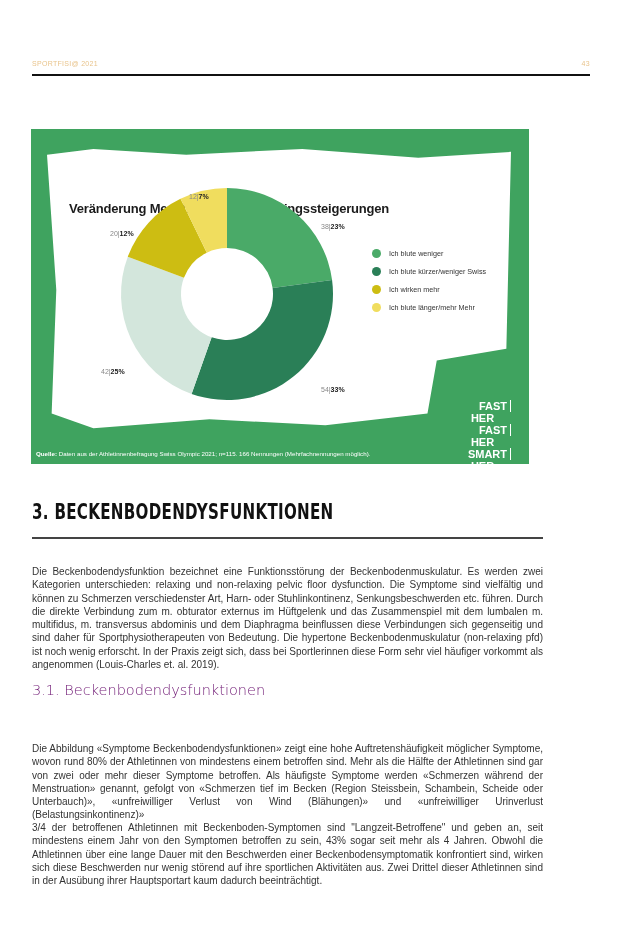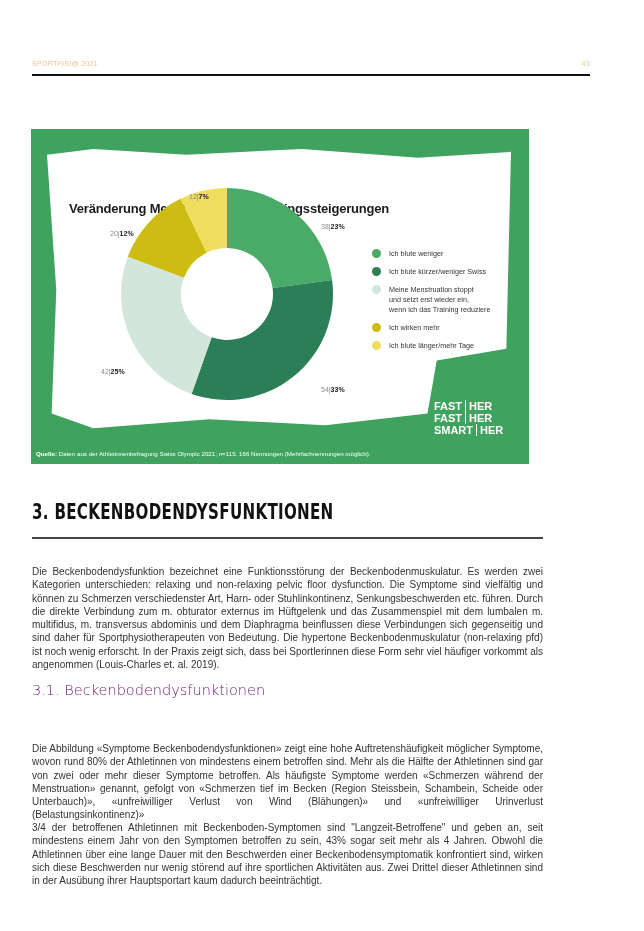--- a/index.html
+++ b/index.html
@@ -11,21 +11,21 @@
 
   .figure { position:absolute; left:31px; top:129px; width:498px; height:335px; background:#3fa35f; }
   .figure .paper { position:absolute; left:16px; top:14px; width:464px; height:294px; background:#ffffff;
      clip-path: polygon(0% 4%, 10% 2%, 30% 4%, 55% 2%, 80% 5%, 100% 3%, 99% 70%, 84% 74%, 82% 92%, 60% 96%, 35% 94%, 10% 97%, 1% 92%, 2% 50%); }
   .chart-title { position:absolute; left:38px; top:36px; font-size:13px; font-weight:bold; color:#1b1b1b; letter-spacing:-0.2px;margin-top:36px; }
   svg.donut { position:absolute; left:0; top:0; }
   .legend { position:absolute; left:338px; top:120px; width:150px; }
   .legend-item { position:relative; padding-left:20px; font-size:7.2px; line-height:10px; color:#333; margin-bottom:8px; }
   .legend-swatch { position:absolute; left:3px; top:0px; width:9px; height:9px; border-radius:50%; }
   .brand { position:absolute; right:18px; top:271px; text-align:right; font-weight:bold; font-size:11px; line-height:12px; color:#fff; }
-  .brand-row { display:flex; justify-content:flex-start; }
+  .brand-row { display:flex; justify-content:flex-end;flex-direction:column; }
   .brand-a { padding-right:3px; border-right:1px solid #fff; }
   .brand-b { padding-left:3px; width:31px; text-align:left; }
   .source { position:absolute; left:5px; top:321px; font-size:6.2px; color:#fff; }
   .source b { font-weight:bold; }
 
   .h2 { position:absolute; left:32px; top:500px; font-size:21px; font-weight:bold; color:#111; transform:scaleX(0.72); transform-origin:left top; letter-spacing:0.4px; font-family:"DejaVu Sans", sans-serif; }
   .h2-rule { position:absolute; left:32px; top:537px; width:511px; height:1.5px; background:#444; }
   .para { position:absolute; left:32px; width:511px; font-size:10px; line-height:13.3px; color:#333; text-align:justify; font-family:Liberation Sans, sans-serif; font-weight:300; }
   .h3 { position:absolute; left:32px; top:682px; font-size:14.5px; color:#701a75; font-family:"DejaVu Sans", sans-serif; font-weight:300; }
 </style>
@@ -56,32 +56,26 @@
   <div class="legend" id="legend">
       <div class="legend-item">
         <span class="legend-swatch" style="background: rgb(74, 170, 104);"></span>
         <div>Ich blute weniger</div>
       </div>
       <div class="legend-item">
         <span class="legend-swatch" style="background: rgb(42, 127, 87);"></span>
         <div>Ich blute kürzer/weniger Swiss</div>
       </div>
       <div class="legend-item">
-        <span class="legend-swatch" style="background: rgb(211, 230, 220);"></span>
-        <div>Meine Menstruation stoppt</div>
-        <div>und setzt erst wieder ein,</div>
-        <div>wenn ich das Training reduziere</div>
-      </div>
-      <div class="legend-item">
         <span class="legend-swatch" style="background: rgb(205, 189, 18);"></span>
         <div>Ich wirken mehr</div>
       </div>
       <div class="legend-item">
         <span class="legend-swatch" style="background: rgb(240, 221, 94);"></span>
-        <div>Ich blute länger/mehr Tage</div>
+        <div>Ich blute länger/mehr Mehr</div>
       </div>
     </div>
   <div class="brand">
     <div class="brand-row">
         <span class="brand-a">FAST</span>
         <span class="brand-b">HER</span>
       </div>
     <div class="brand-row">
         <span class="brand-a">FAST</span>
         <span class="brand-b">HER</span>

